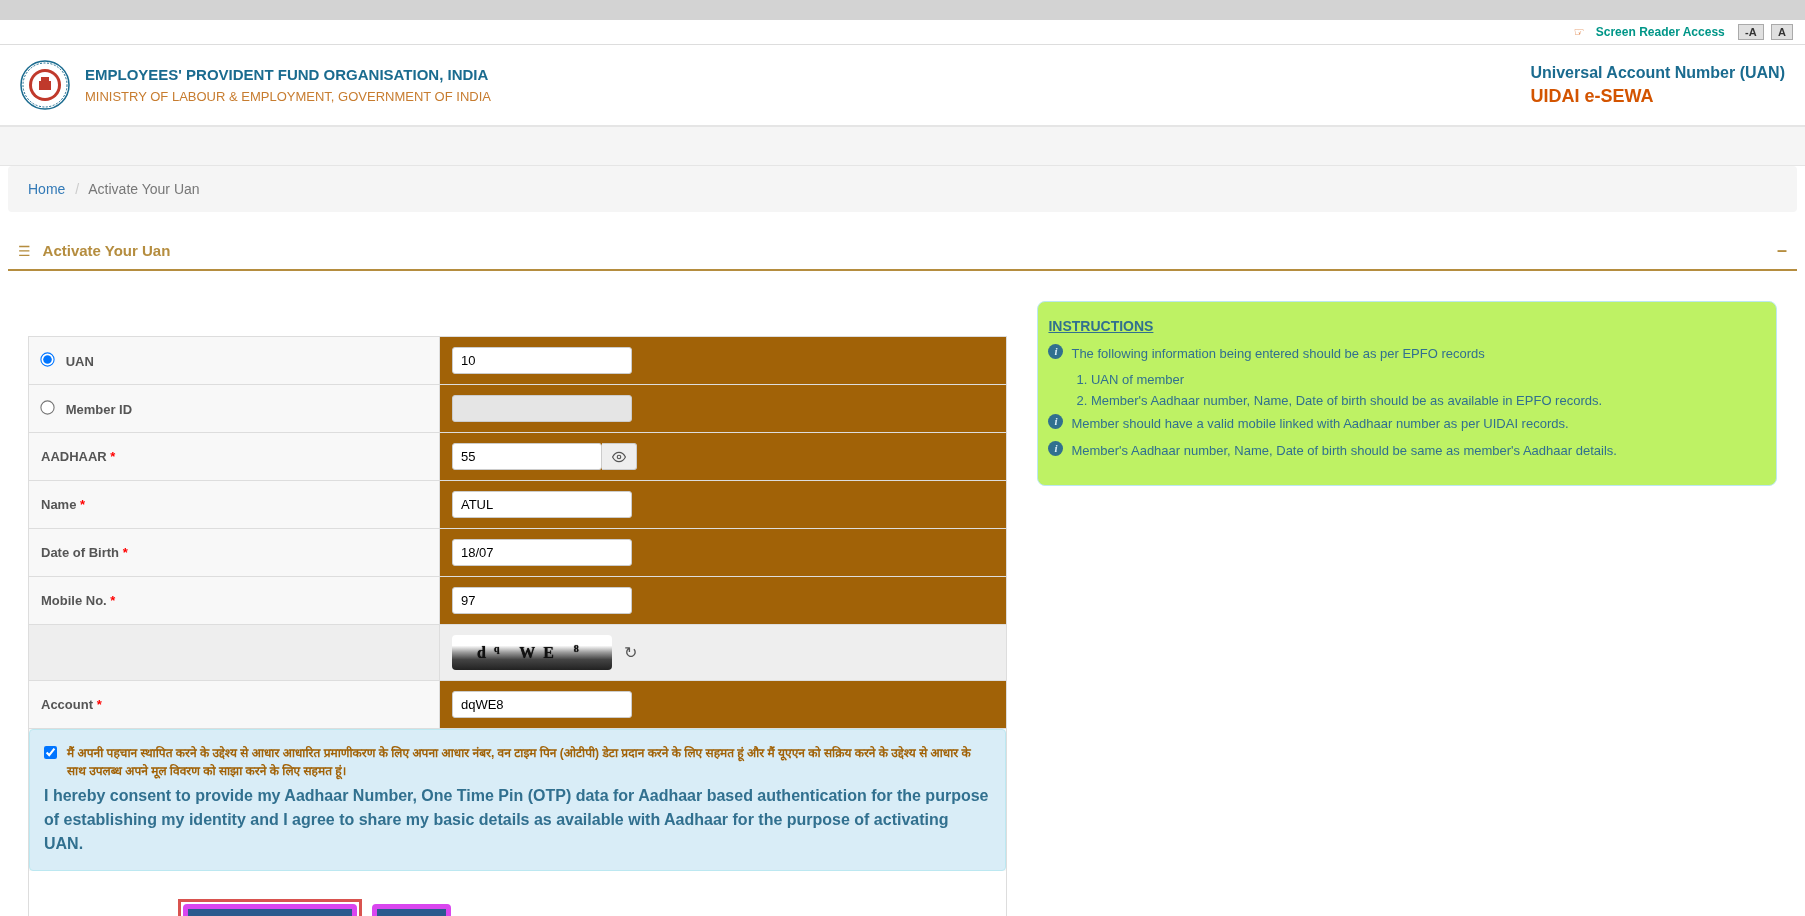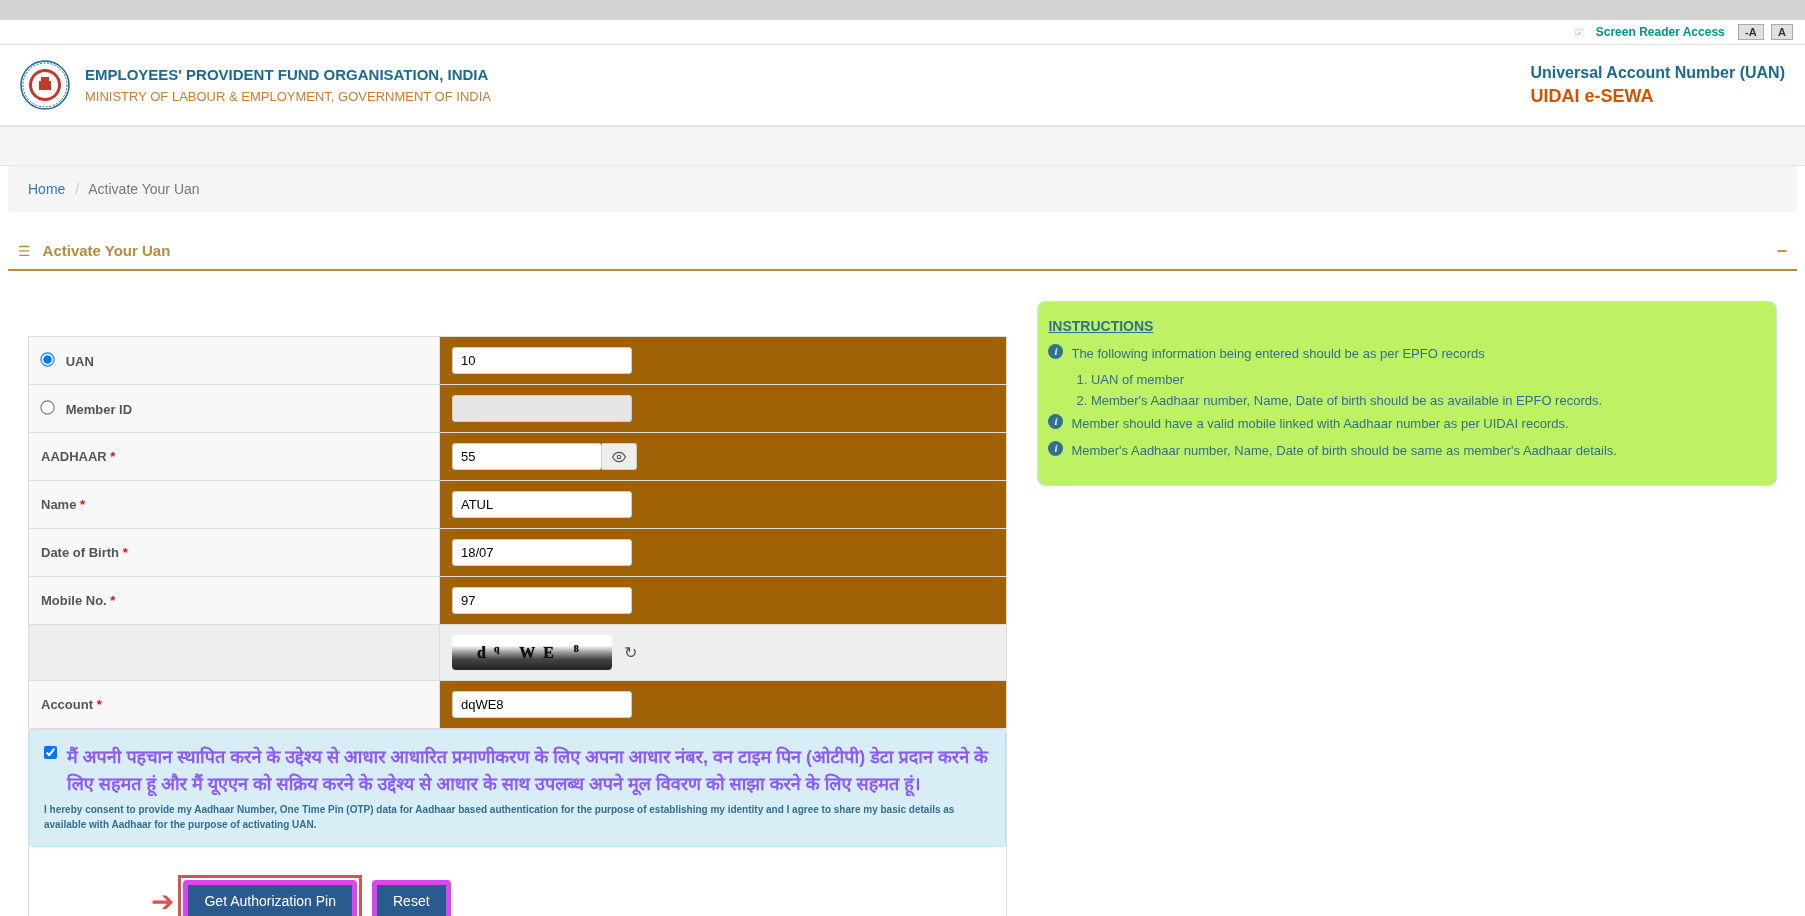--- a/index.html
+++ b/index.html
@@ -59,22 +59,22 @@
 .captcha-row td { text-align: left; }
 .captcha-img-wrap { display: flex; align-items: center; text-align: right; }
 .captcha-img { width: 160px; height: 35px; background: linear-gradient(to bottom, #fff 0%, #fff 30%, #999 50%, #444 70%, #222 100%); border-radius: 4px; display: flex; align-items: center; justify-content: center; }
 .captcha-text { color: #111; font-family: Georgia, serif; font-weight: bold; letter-spacing: 8px; font-size: 16px; text-shadow: 0 0 1px #000; }
 .captcha-text sup { font-size: 10px; vertical-align: super; }
 .refresh-icon { margin-left: 12px; color: #555; font-size: 16px; cursor: pointer; }
 
 .consent-box { background: #d9edf7; border: 1px solid #bce8f1; border-radius: 4px; padding: 14px; margin-top: 0; }
 .consent-box .row1 { display: flex; align-items: flex-start; margin-bottom: 4px; }
 .consent-box input[type="checkbox"] { margin-right: 10px; margin-top: 2px; }
-.consent-hi { color: #8b5cf6; font-weight: bold; font-size: 18px; line-height: 1.5; }
-.consent-en { color: #31708f; font-weight: bold; font-size: 10px; line-height: 1.5; margin-top: 4px; }
+.consent-hi { color: #a16207; font-weight: bold; font-size: 12px; line-height: 1.5; }
+.consent-en { color: #31708f; font-weight: bold; font-size: 16px; line-height: 1.5; margin-top: 4px; }
 
 .button-row { padding: 18px 0 8px 0; display: flex; align-items: center; }
 .arrow { color: #d9534f; font-size: 28px; margin-left: 110px; margin-right: 4px; }
 .highlight-box { border: 3px solid #d9534f; padding: 2px; display: inline-block; }
 .btn { background: #2a5a8e; color: #fff; border: 5px solid #d946ef; padding: 8px 16px; font-size: 14px; border-radius: 4px; cursor: pointer; }
 .btn.reset { margin-left: 10px; }
 
 .instr-box { background: #bef264; border: 1px solid #bce8f1; border-radius: 8px; padding: 16px 10px; color: #31708f; font-size: 13px; }
 .instr-title { font-weight: bold; text-decoration: underline; margin-bottom: 10px; font-size: 14px; }
 .instr-line { display: flex; align-items: flex-start; margin-bottom: 8px; line-height: 1.5; }

